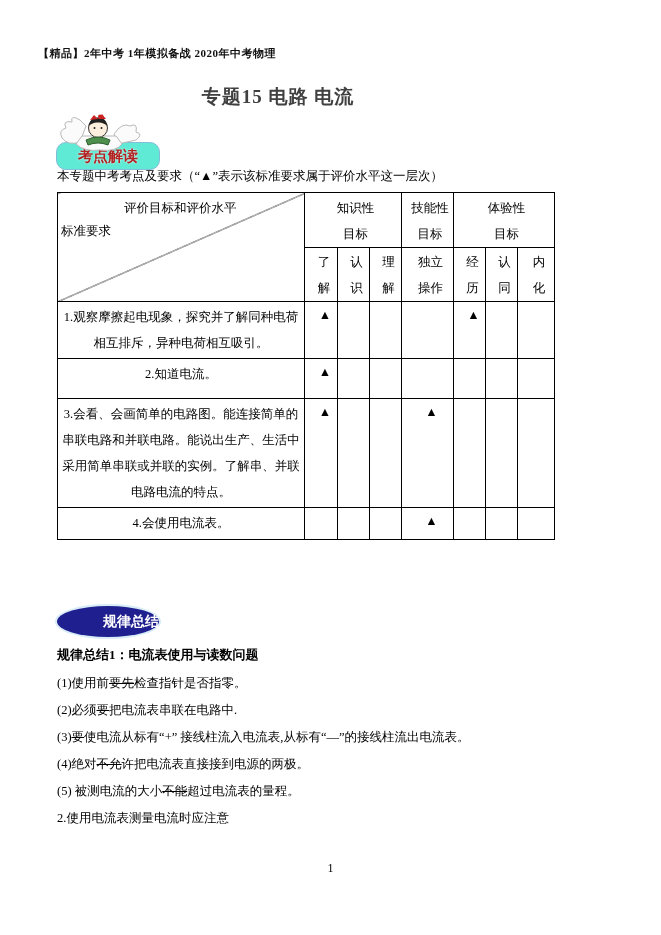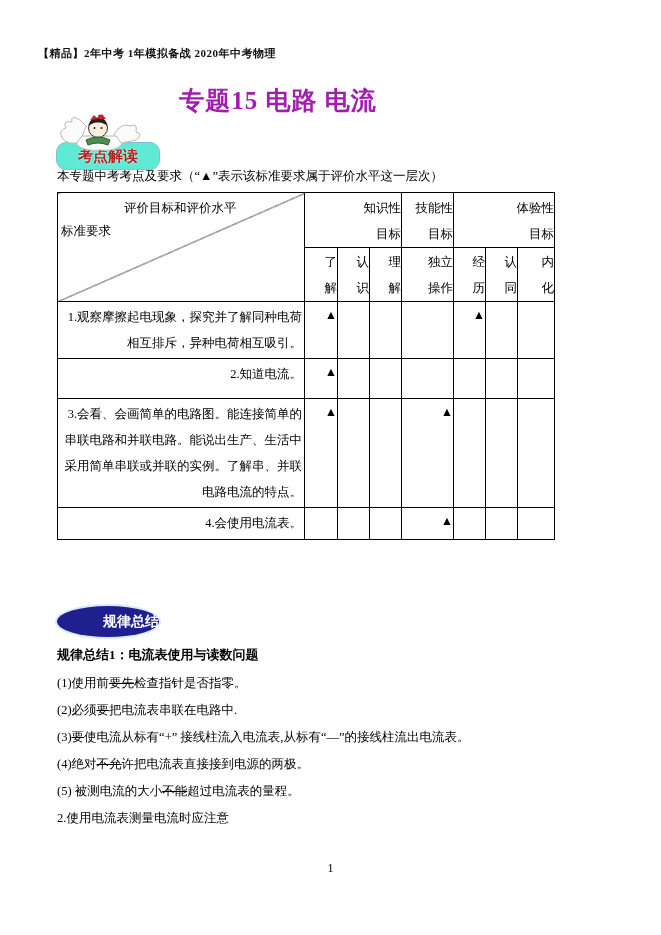--- a/index.html
+++ b/index.html
@@ -10,21 +10,21 @@
     color:#000;
   }
   .page { position:relative; width:661px; height:935px; background:#fff; overflow:hidden; }
 
   .watermark {
     position:absolute; left:38px; top:46px;
     font-size:11px; letter-spacing:.5px; font-weight:bold; color:#111;
   }
   .doc-title {
     position:absolute; left:0; top:84px; width:556px;
-    text-align:center; font-size:25px; font-weight:bold; color:#a21caf;
+    text-align:center; font-size:19px; font-weight:bold; color:#404040;
     letter-spacing:1px;
   }
 
   .badge-group { position:absolute; left:56px; width:120px; }
   #badge-group-1 { top:112px; }
   #badge-group-2 { top:533px; }
   .cartoon { display:block; margin-left:0; margin-bottom:-12px; position:relative; z-index:2; }
   .badge-pill {
     position:relative; z-index:1; width:104px; height:28px;
     background:#5eead4; border:1px solid #86bcd9; border-radius:10px;
@@ -42,21 +42,21 @@
   }
 
   .intro { position:absolute; left:57px; top:168px; font-size:12.5px; }
 
   .exam-table {
     position:absolute; left:57px; top:192px; width:497px;
     border-collapse:collapse; table-layout:fixed;
   }
   .exam-table td {
     border:1px solid #000;
-    font-size:12.5px; text-align:right; vertical-align:top;
+    font-size:12.5px; text-align:center; vertical-align:top;
     overflow:hidden;
     margin-top:39px;
   }
   .pre { white-space:pre-line; }
   .corner {
     position:relative;
     background-image:linear-gradient(to bottom right,
       transparent calc(50% - 0.6px), #000 50%, transparent calc(50% + 0.6px));
   }
   .corner-tr { position:absolute; left:66px; top:7px;  font-size:12.5px; }

